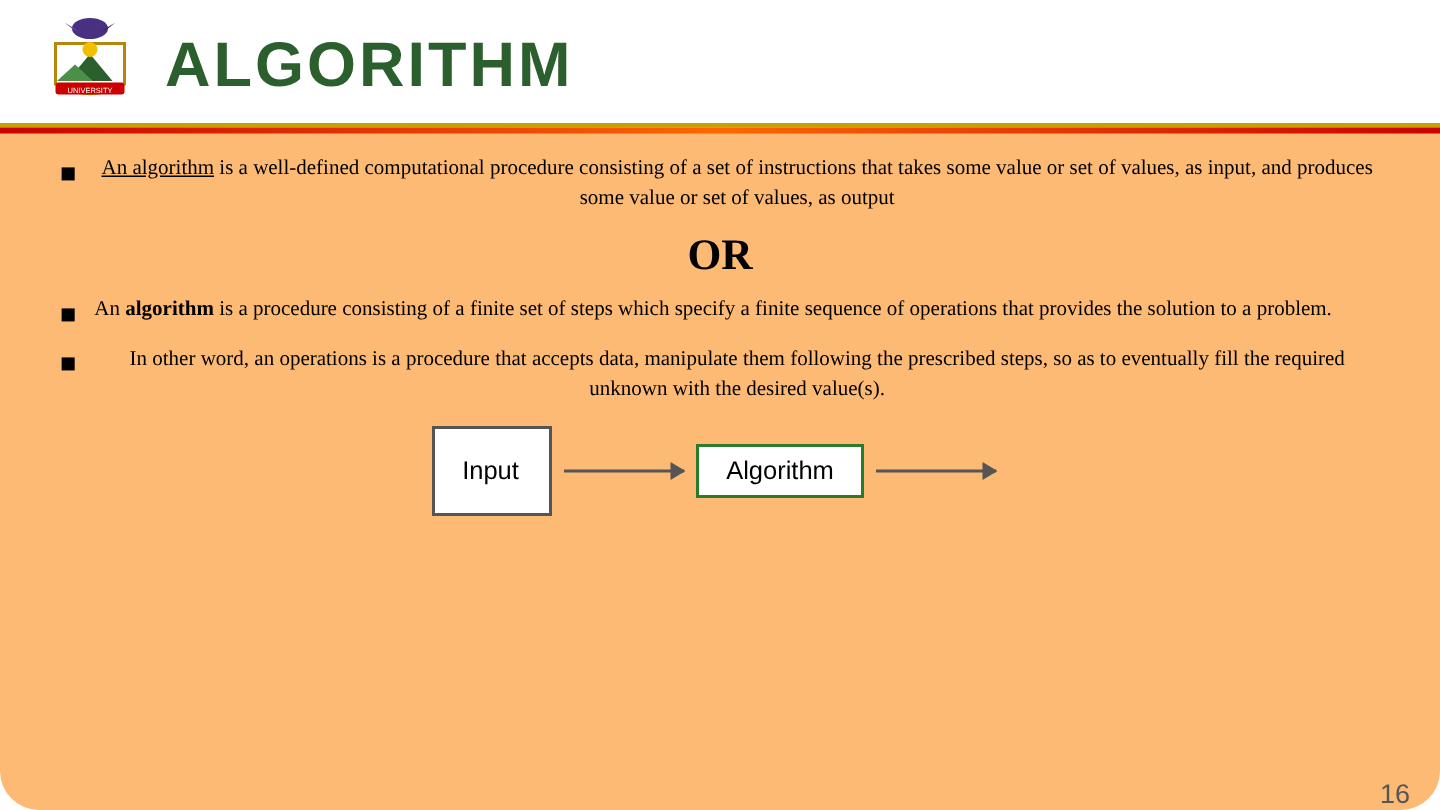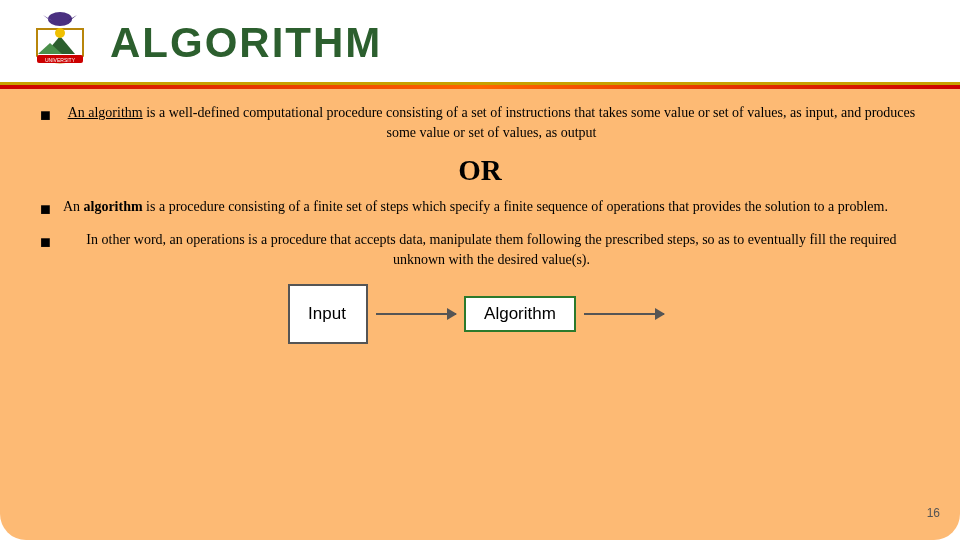--- a/index.html
+++ b/index.html
@@ -145,23 +145,23 @@
       right: -1px;
       top: -5px;
       border-left: 10px solid #555;
       border-top: 6px solid transparent;
       border-bottom: 6px solid transparent;
     }
 
     
     .page-number {
       position: absolute;
-      bottom: 20px;
+      bottom: 0;
       right: 20px;
-      font-size: 12px;
+      font-size: 18px;
       color: #555;
       font-family: Arial, sans-serif;
     }
 
     
     .accent-bar {
       height: 4px;
       background: linear-gradient(to right, #cc0000, #ff6600, #cc0000);
       margin: 0;
     }

